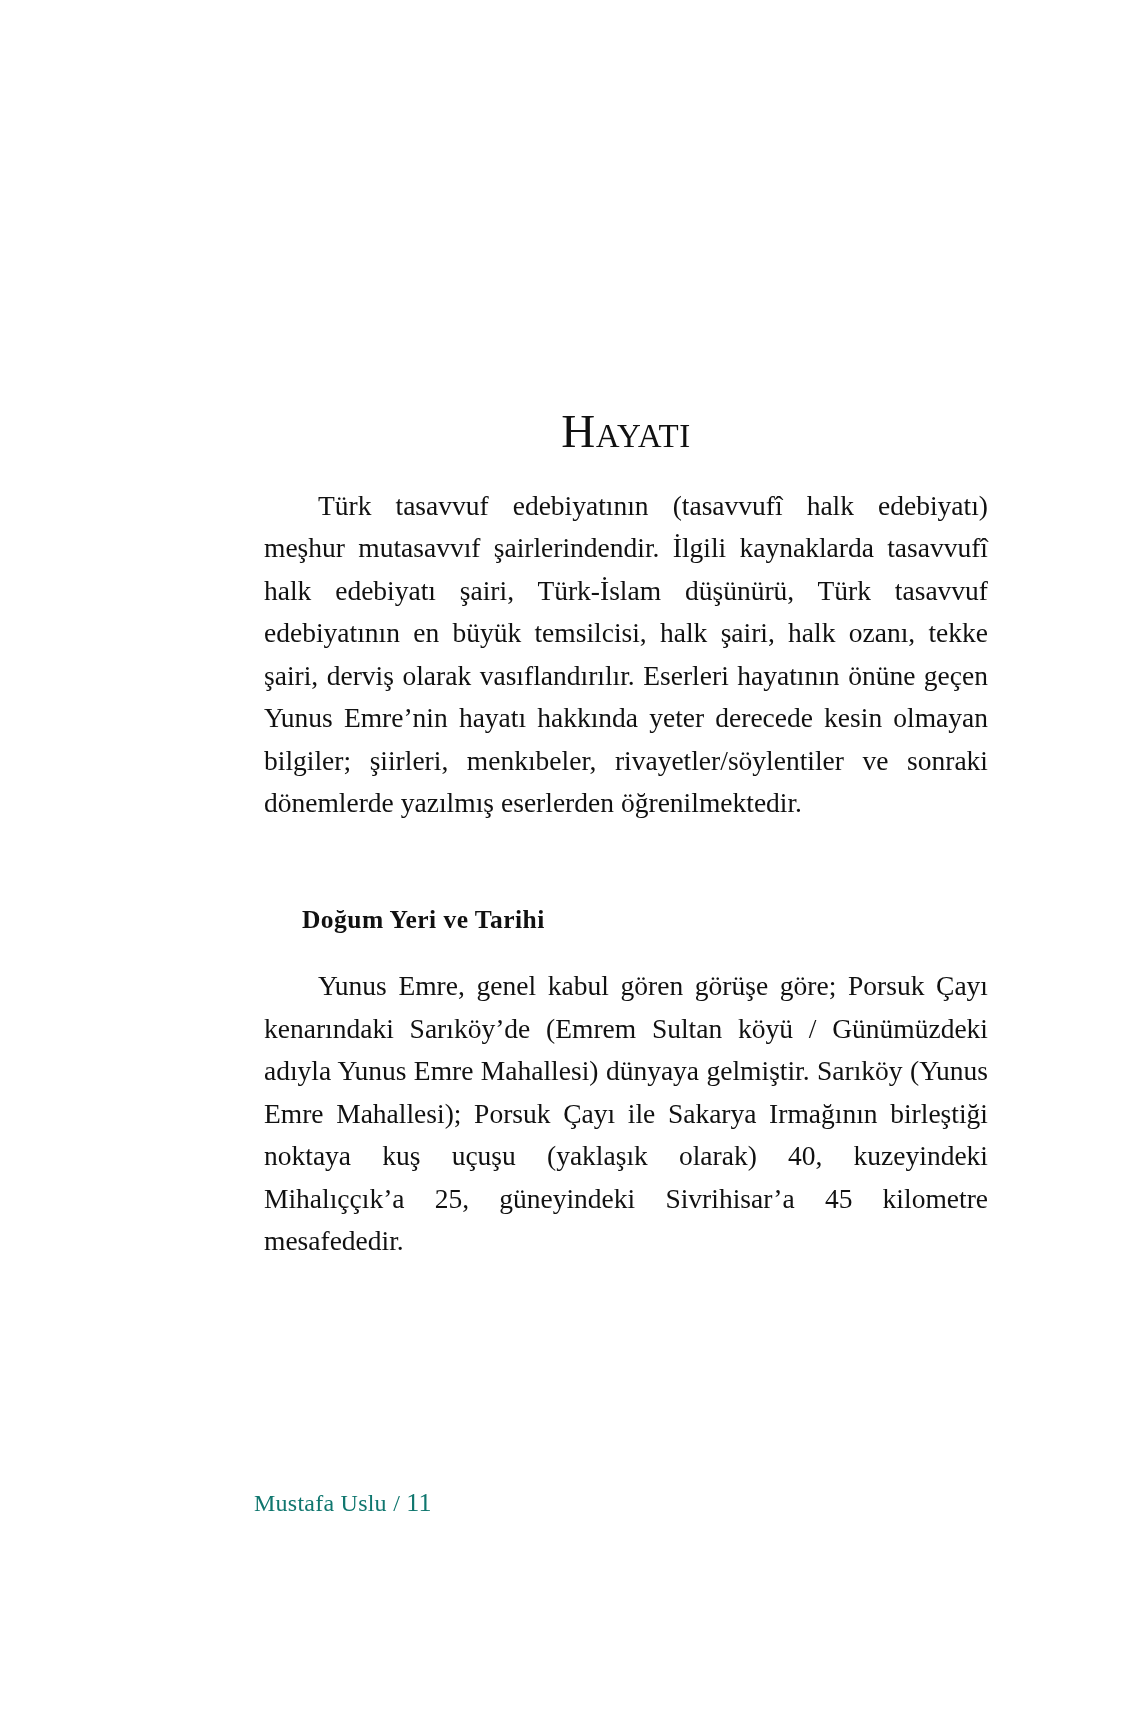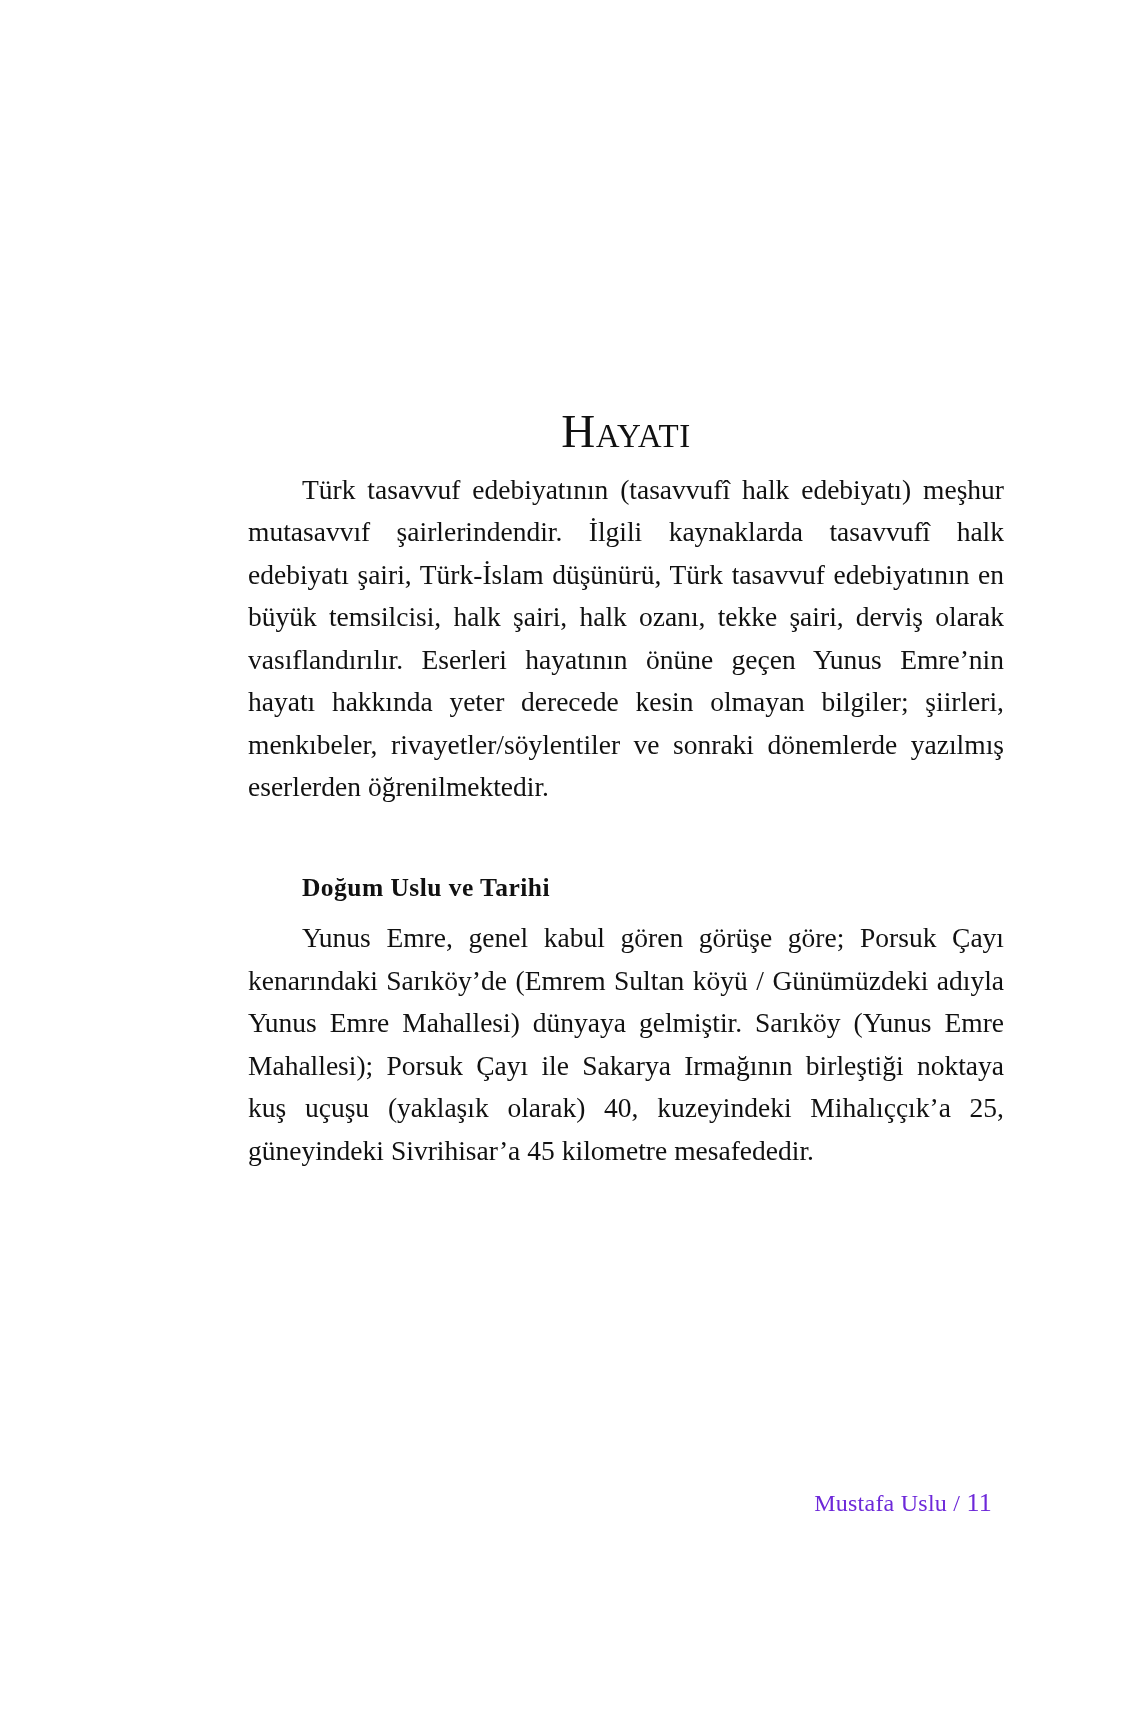--- a/index.html
+++ b/index.html
@@ -49,53 +49,53 @@
     line-height: 1.2;
   }
   .heading-1 { padding-top: 86px; }
   .heading-2 { padding-top: 64px; }
   .body-par {
     font-size: 27.5px;
     line-height: 1.545;
     text-align: justify;
     text-justify: inter-word;
     text-indent: 54px;
-    margin: 0;
+    margin: 16px;
     padding-top: 14px;
     color: #111111;
     -webkit-hyphens: none;
     hyphens: none;
     word-spacing: 0.005em;
   }
   .body-par.tight { padding-top: 10px; }
   .footer {
     position: absolute;
-    left: 138px;
+    left: 156px;
     top: 1488px;
     width: 756px;
-    text-align: right;
+    text-align: left;
     font-size: 24px;
-    color: #6d28d9;
+    color: #0f766e;
     letter-spacing: 0.01em;
   }
   .footer .pageno { font-size: 26px; }
 </style>
 </head>
 <body>
 
 <div class="page">
 
   <div class="content">
 
     <h1 class="chapter-title">Hayatı</h1>
 
 
     <p class="body-par">Türk tasavvuf edebiyatının (tasavvufî halk edebiyatı) meşhur mutasavvıf şairlerindendir. İlgili kaynaklarda tasavvufî halk edebiyatı şairi, Türk-İslam düşünürü, Türk tasavvuf edebiyatının en büyük temsilcisi, halk şairi, halk ozanı, tekke şairi, derviş olarak vasıflandırılır. Eserleri hayatının önüne geçen Yunus Emre’nin hayatı hakkında yeter derecede kesin olmayan bilgiler; şiirleri, menkıbeler, rivayetler/söylentiler ve sonraki dönemlerde yazılmış eserlerden öğrenilmektedir.</p>
 
-    <h2 class="section-heading heading-2">Doğum Uslu ve Tarihi</h2>
+    <h2 class="section-heading heading-2">Doğum Yeri ve Tarihi</h2>
 
     <p class="body-par">Yunus Emre, genel kabul gören görüşe göre; Porsuk Çayı kenarındaki Sarıköy’de (Emrem Sultan köyü / Günümüzdeki adıyla Yunus Emre Mahallesi) dünyaya gelmiştir. Sarıköy (Yunus Emre Mahallesi); Porsuk Çayı ile Sakarya Irmağının birleştiği noktaya kuş uçuşu (yaklaşık olarak) 40, kuzeyindeki Mihalıççık’a 25, güneyindeki Sivrihisar’a 45 kilometre mesafededir.</p>
 
 
   </div>
 
   <div class="footer">
     <span>Mustafa Uslu</span>
     <span>/</span>
     <span class="pageno">11</span>

